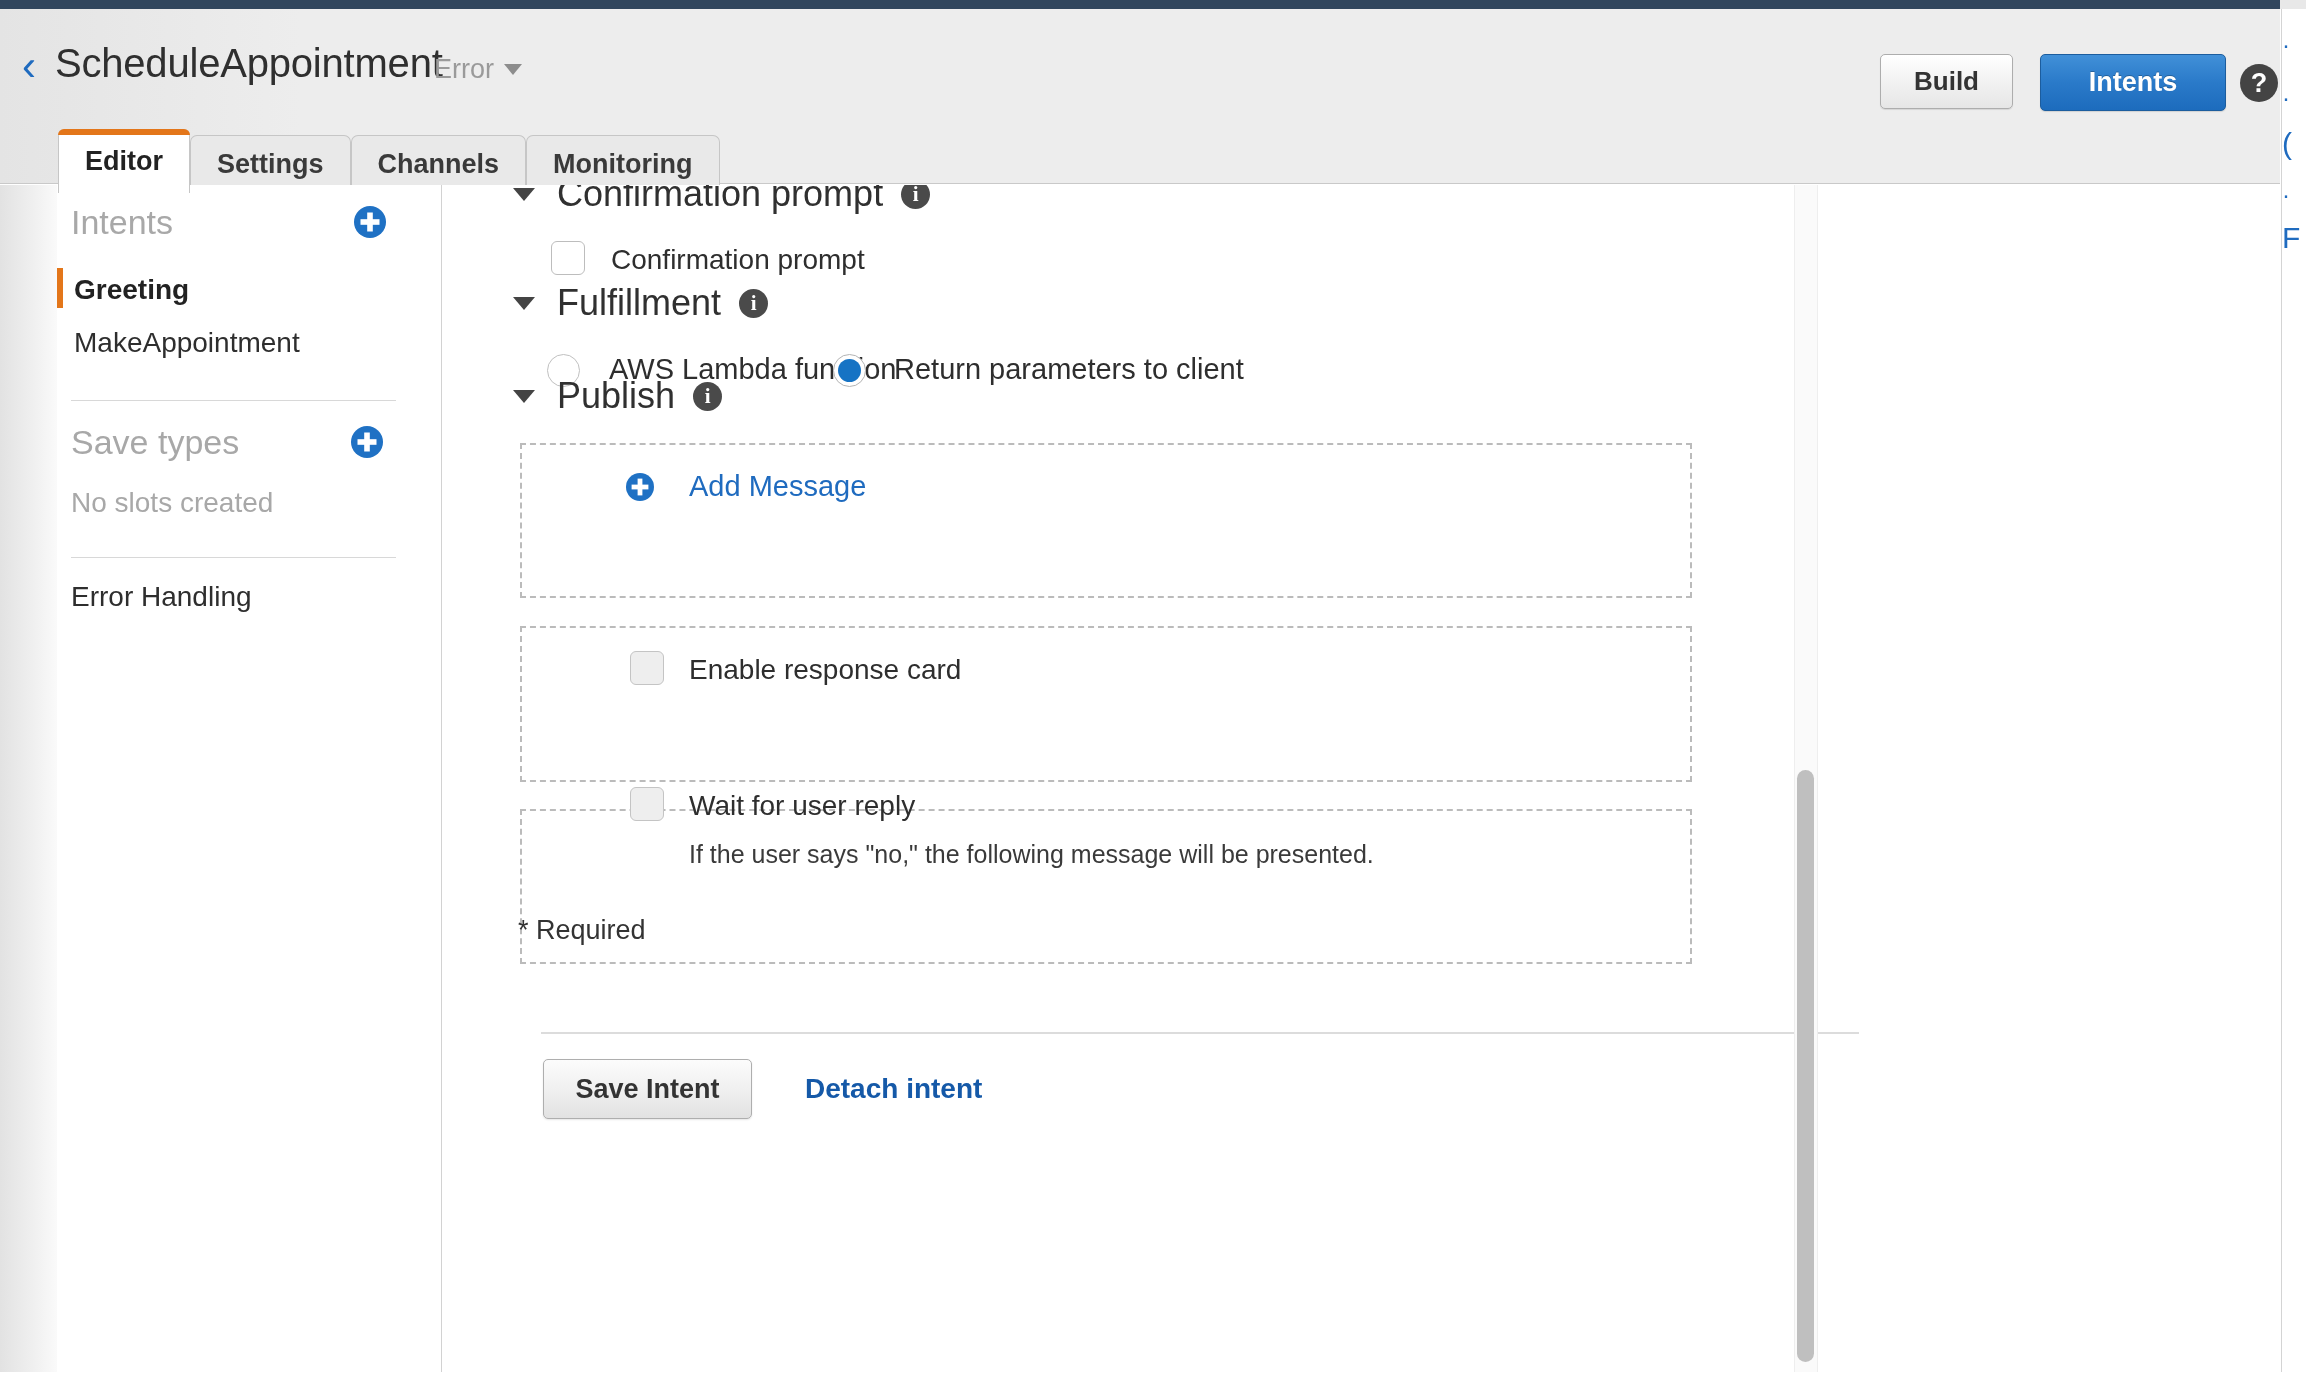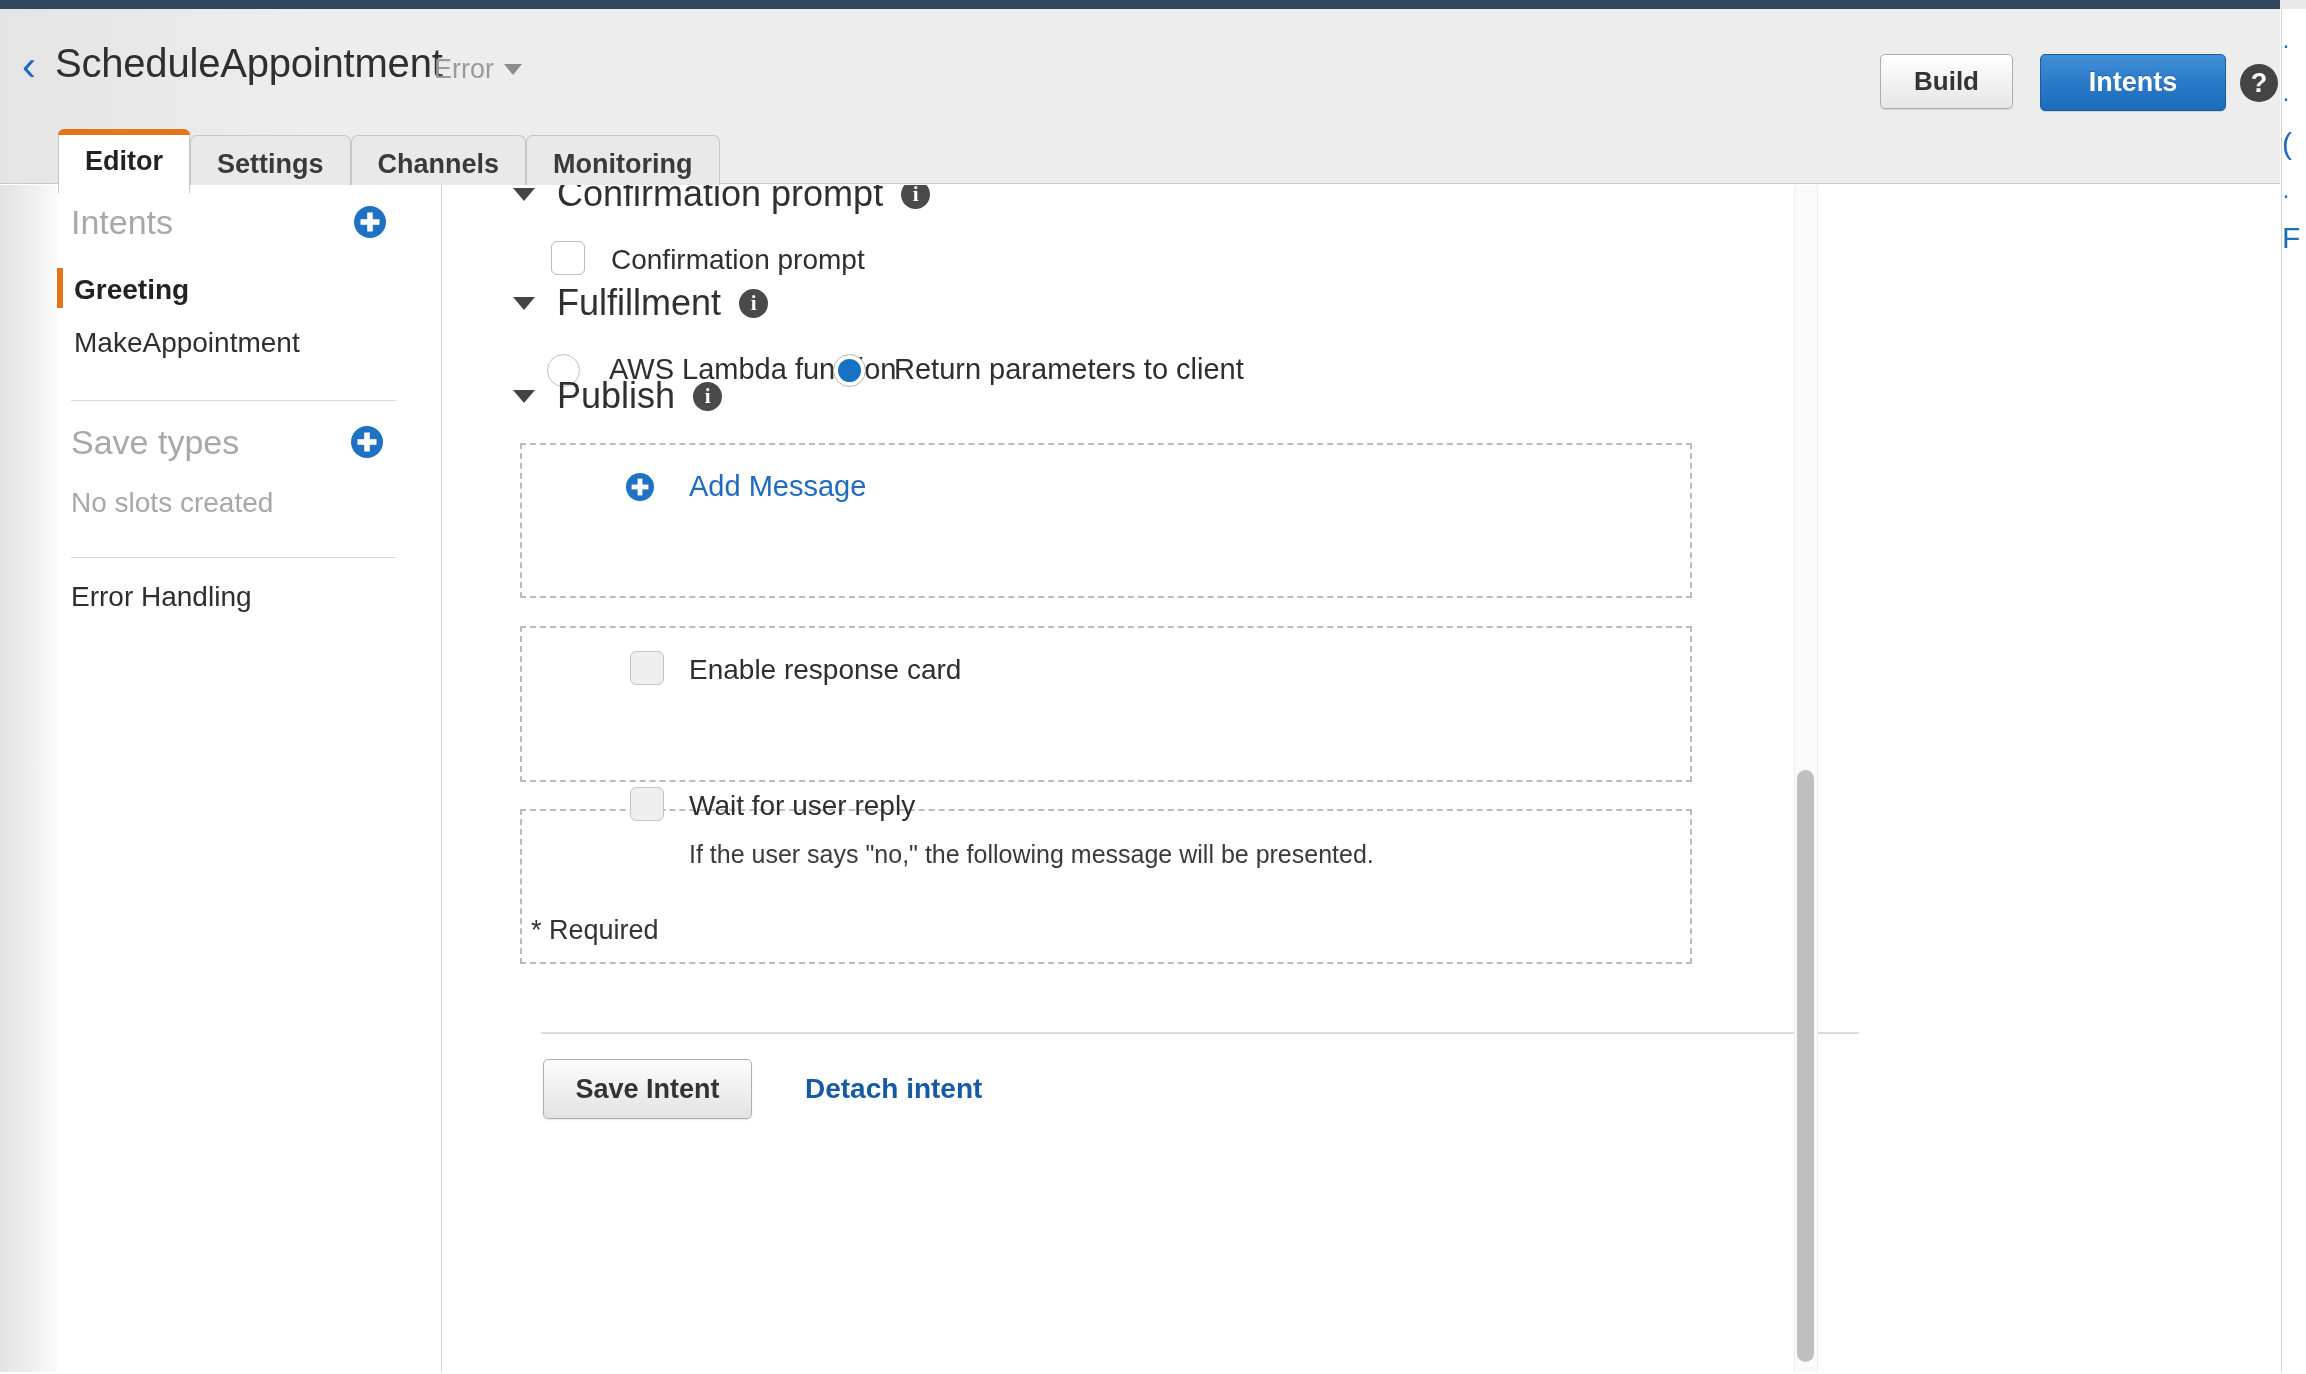--- a/index.html
+++ b/index.html
@@ -625,21 +625,21 @@
 
       <div class="dashed-box" style="left:77px; top:441px; width:1172px; height:156px;"></div>
       <div class="checkbox disabled" style="left:187px; top:466px;"></div>
       <div class="cb-label" style="left:246px; top:469px;">Enable response card</div>
 
       <div class="dashed-box" style="left:77px; top:624px; width:1172px; height:155px;"></div>
       <div class="checkbox disabled" style="left:187px; top:601px; top:602px;"></div>
       <div class="cb-label" style="left:246px; top:605px;">Wait for user reply</div>
       <div class="cb-sublabel" style="left:246px; top:655px;">If the user says "no," the following message will be presented.</div>
 
-      <div class="required-note" style="left:88px; top:730px;">* Required</div>
+      <div class="required-note" style="left:75px; top:730px;">* Required</div>
 
       <div class="hr" style="left:98px; top:847px; width:1318px;"></div>
 
       <div class="btn-save" style="left:100px; top:874px;">Save Intent</div>
 
       <div class="link-detach" style="left:362px; top:888px;">Detach intent</div>
     </div>
 
     <div class="scroll-track" style="left:1794px; top:0; height:1189px;"></div>
     <div class="scroll-thumb" style="left:1797px; top:585px; height:592px;"></div>

